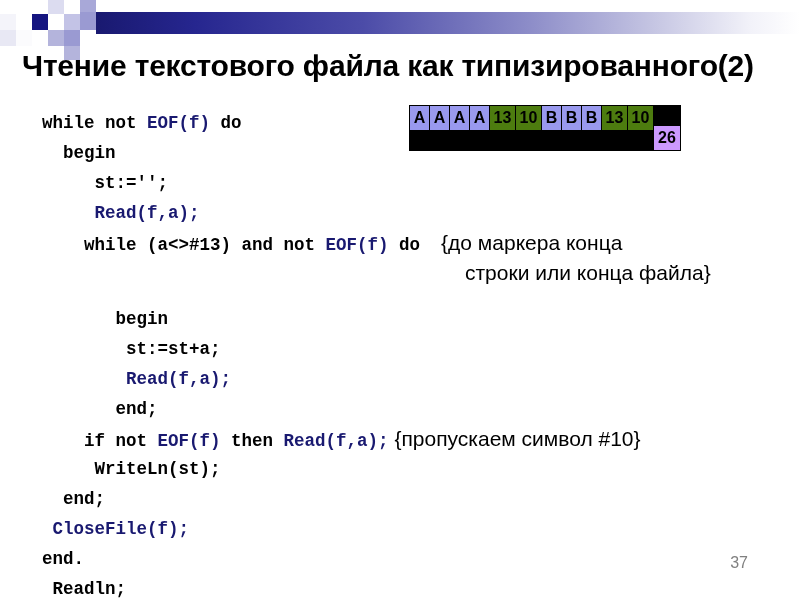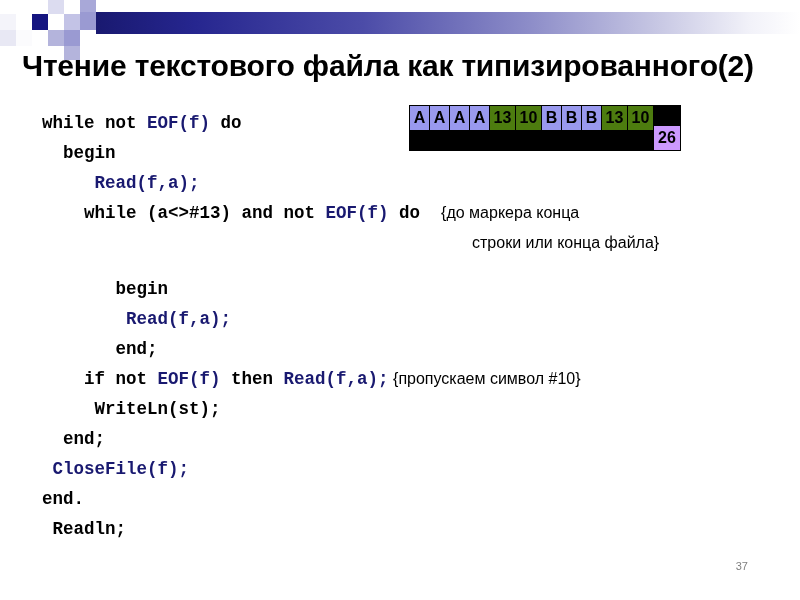--- a/index.html
+++ b/index.html
@@ -100,39 +100,39 @@
     color: #000000;
     white-space: pre;
     padding-left: 42px;
   }
   .code-line.spacer { height: 16px; }
   .kw { color: #000000; }
   .fn { color: #191970; }
   .cmt {
     font-family: "Liberation Sans", sans-serif;
     font-weight: normal;
-    font-size: 16px;
+    font-size: 21px;
     color: #000000;
   }
   .cmt-line {
-    padding-left: 17px;
+    padding-left: 10px;
     text-align: left;
   }
   .cmt-indent {
     display: inline-block;
     width: 455px;
   }
 
   
   #page-number {
     position: absolute;
     right: 52px;
     bottom: 28px;
     font-family: "Liberation Sans", sans-serif;
-    font-size: 11px;
+    font-size: 16px;
     color: #808080;
   }
 </style>
 </head>
 <body>
 
 <div id="header-decoration">
   <div class="grad-bar"></div>
 
   <div class="sq" style="left:0px;  top:30px;  width:16px; height:16px; background:#e8e8f4;"></div>
@@ -177,31 +177,33 @@
   <div class="byte-cell c-yellow wide">10</div>
   <div class="byte-cell c-purple wide">26</div>
 </div>
 
 <div id="code-block">
 
   <div class="code-line"><span class="kw">while not </span><span class="fn">EOF(f)</span><span class="kw"> do</span></div>
 
   <div class="code-line">  begin</div>
 
+  <div class="code-line">     st:='';</div>
 
   <div class="code-line fn">     Read(f,a);</div>
 
   <div class="code-line"><span class="kw">    while (a&lt;&gt;#13) and not </span><span class="fn">EOF(f)</span><span class="kw"> do  </span><span class="cmt">{до маркера конца</span></div>
 
   <div class="code-line cmt-line"><span class="cmt-indent"></span><span class="cmt">строки или конца файла}</span></div>
 
   <div class="code-line spacer"></div>
 
   <div class="code-line">       begin</div>
 
+  <div class="code-line">        st:=st+a;</div>
 
   <div class="code-line fn">        Read(f,a);</div>
 
   <div class="code-line">       end;</div>
 
   <div class="code-line"><span class="kw">    if not </span><span class="fn">EOF(f)</span><span class="kw"> then </span><span class="fn">Read(f,a);</span><span class="cmt"> {пропускаем символ #10}</span></div>
 
   <div class="code-line">     WriteLn(st);</div>
 
   <div class="code-line">  end;</div>

